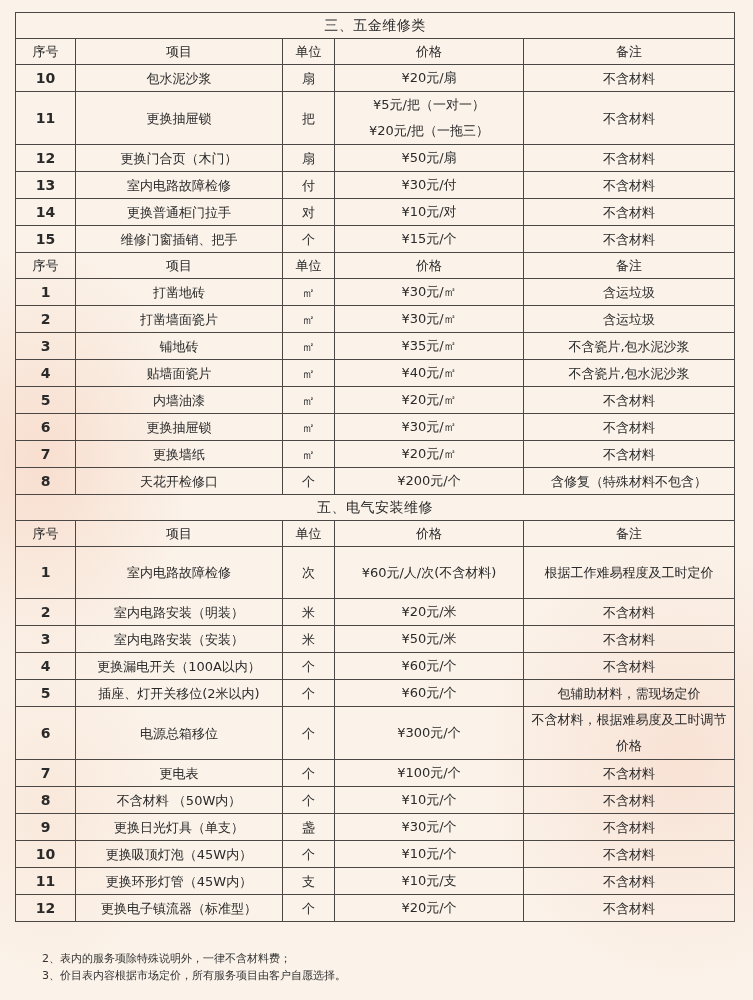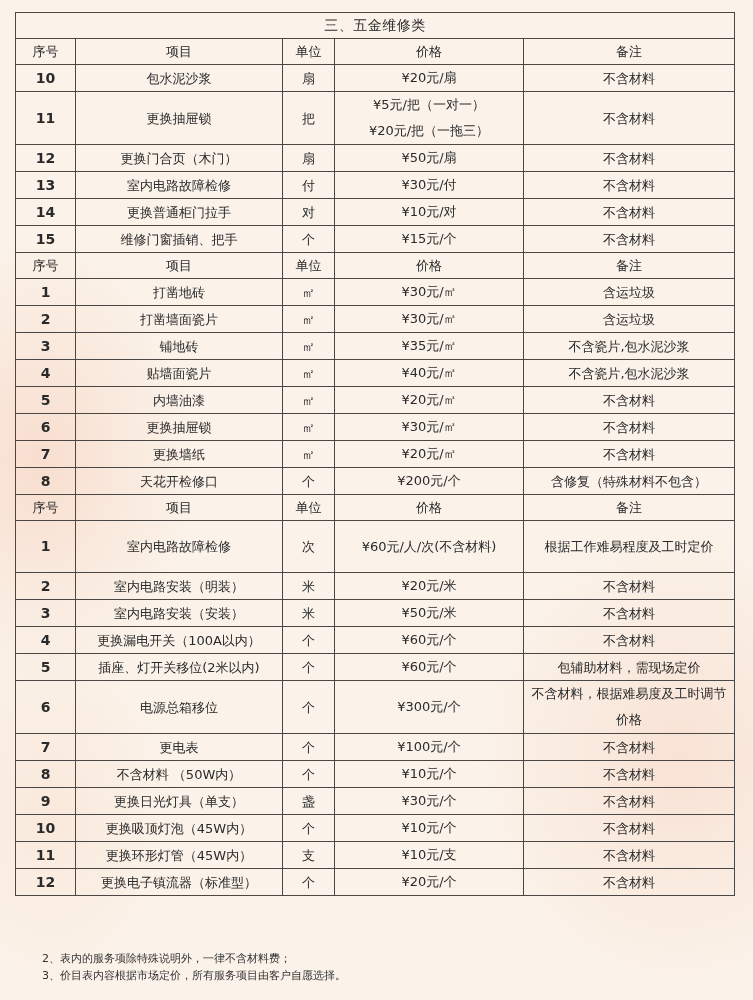--- a/index.html
+++ b/index.html
@@ -211,20 +211,23 @@
       <tr>
         <td class="c-no">8</td>
         <td>天花开检修口</td>
         <td>个</td>
         <td>
           <span class="price-line">¥200元/个</span>
         </td>
         <td>含修复（特殊材料不包含）</td>
       </tr>
       <tr>
+        <td colspan="5" class="section">五、电气安装维修</td>
+      </tr>
+      <tr>
         <td>序号</td>
         <td>项目</td>
         <td>单位</td>
         <td>价格</td>
         <td>备注</td>
       </tr>
       <tr class="dbl">
         <td class="c-no">1</td>
         <td>室内电路故障检修</td>
         <td>次</td>

